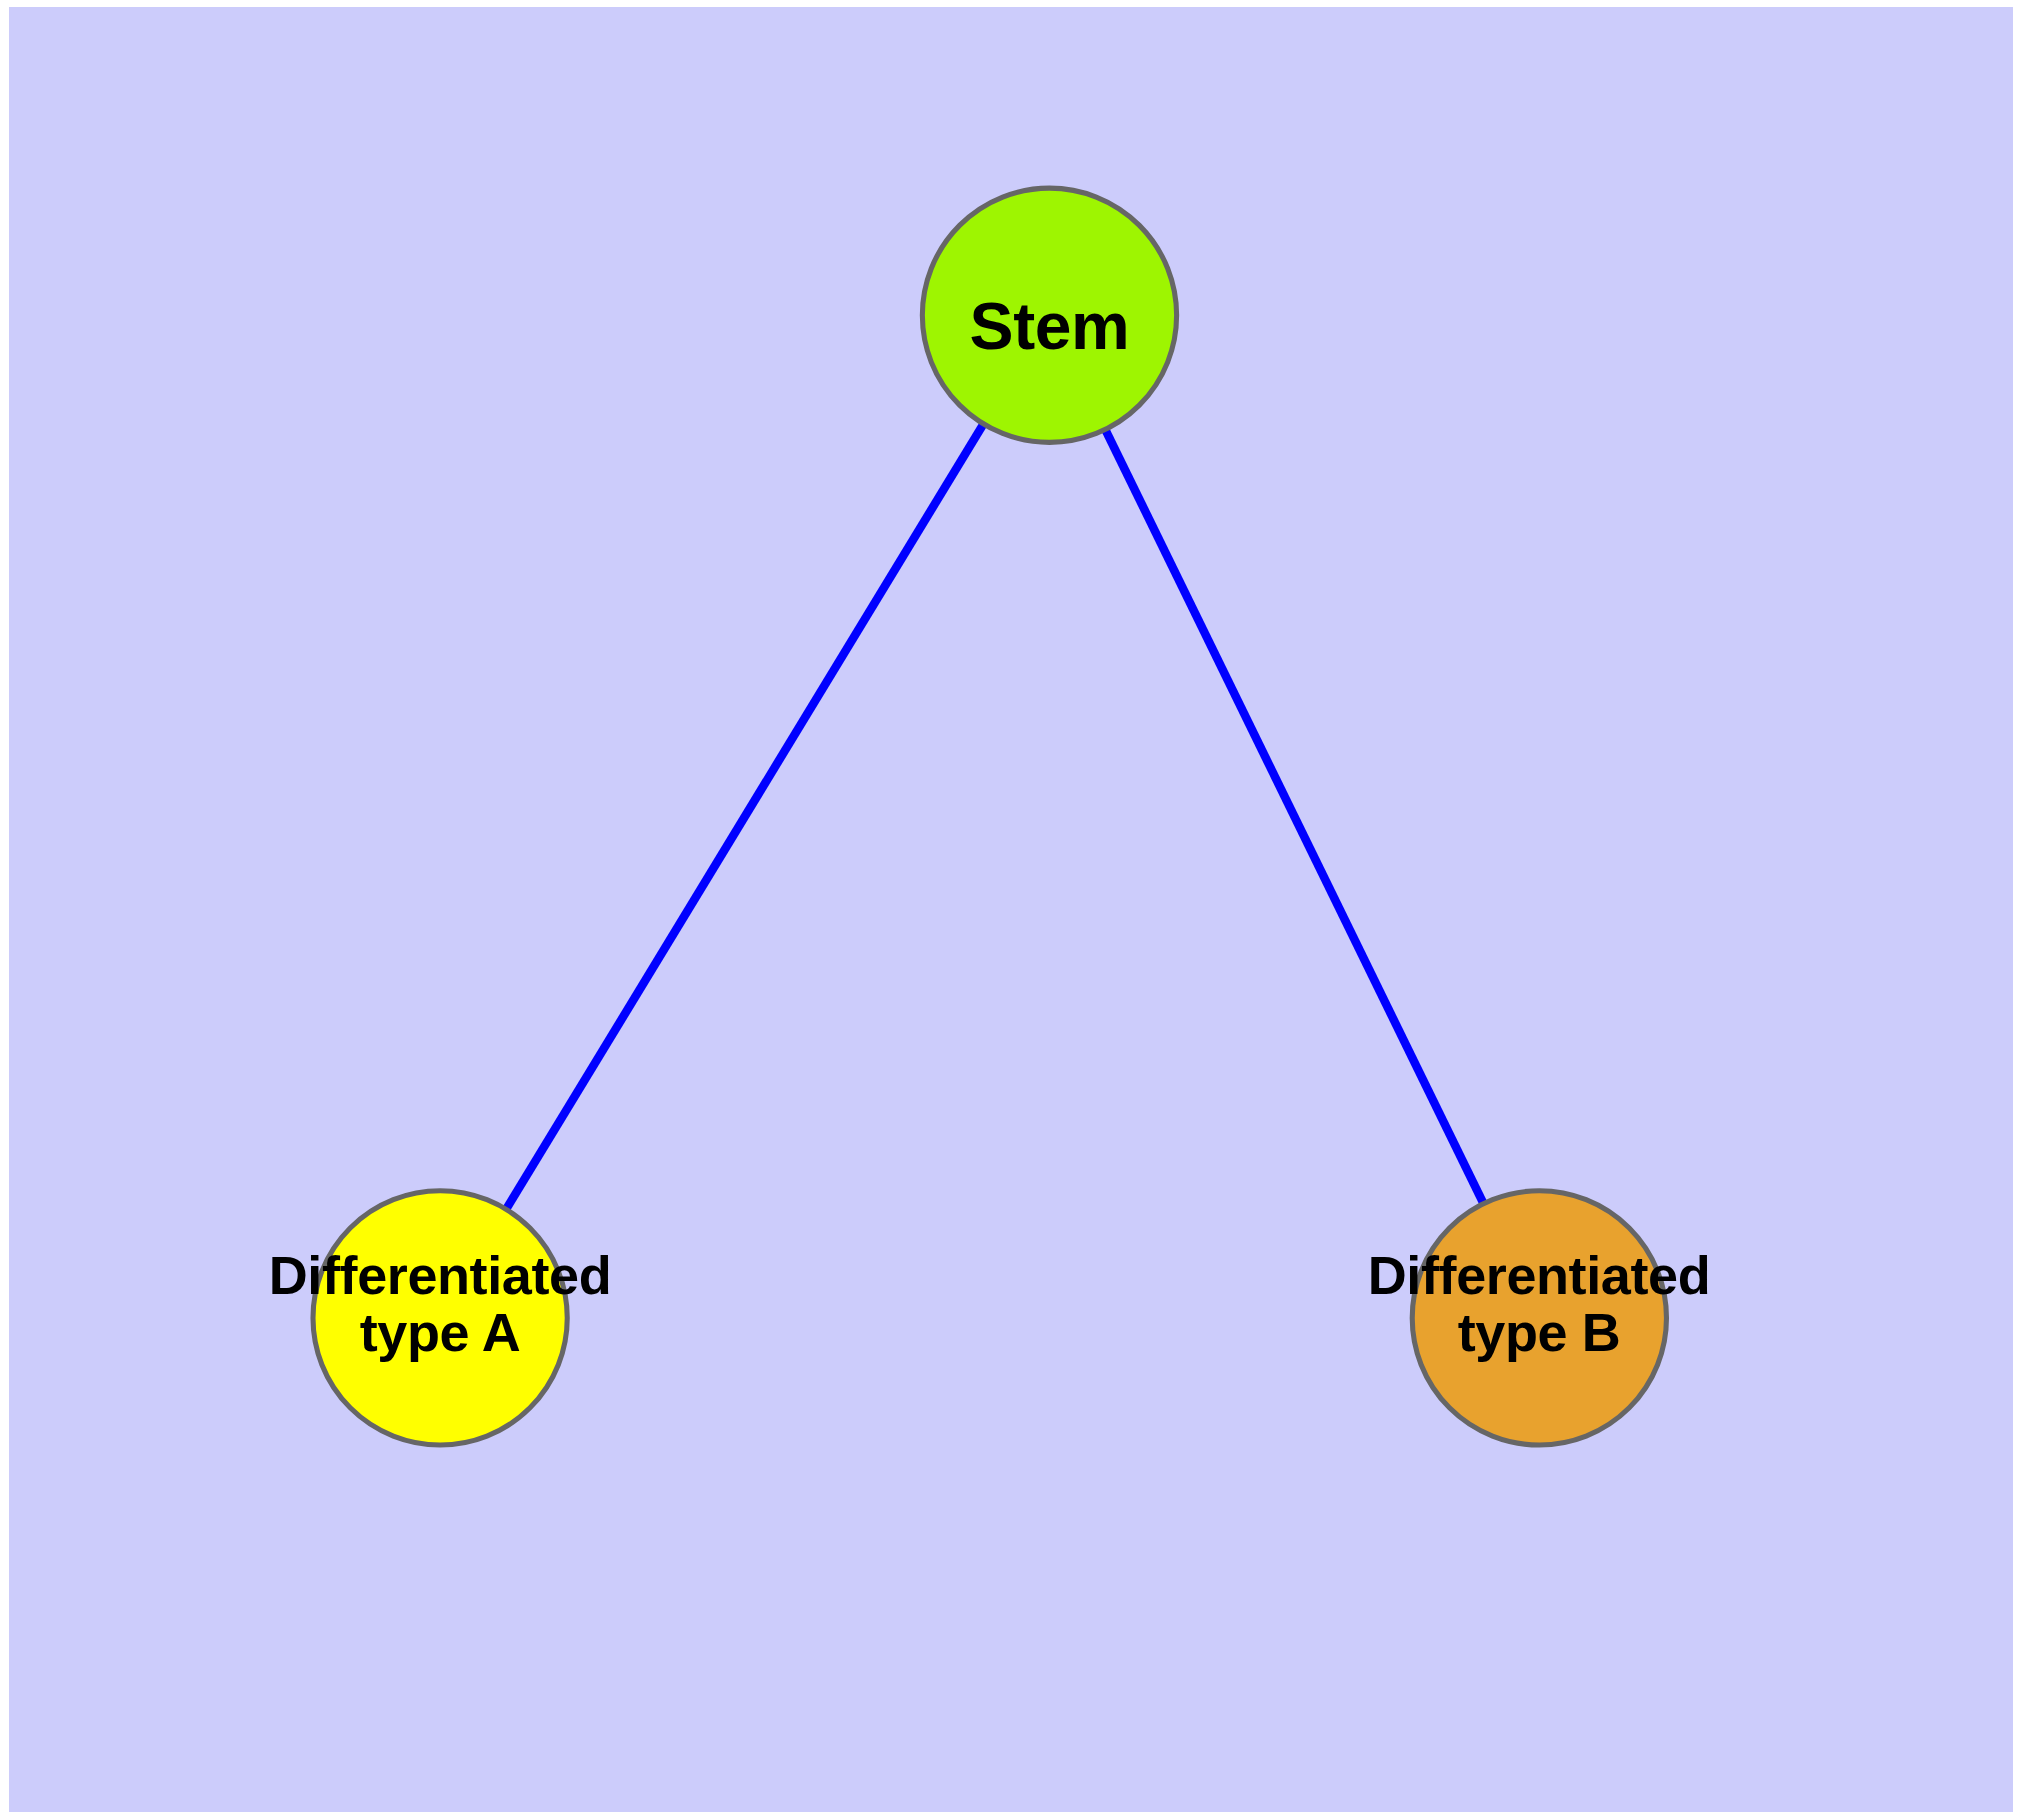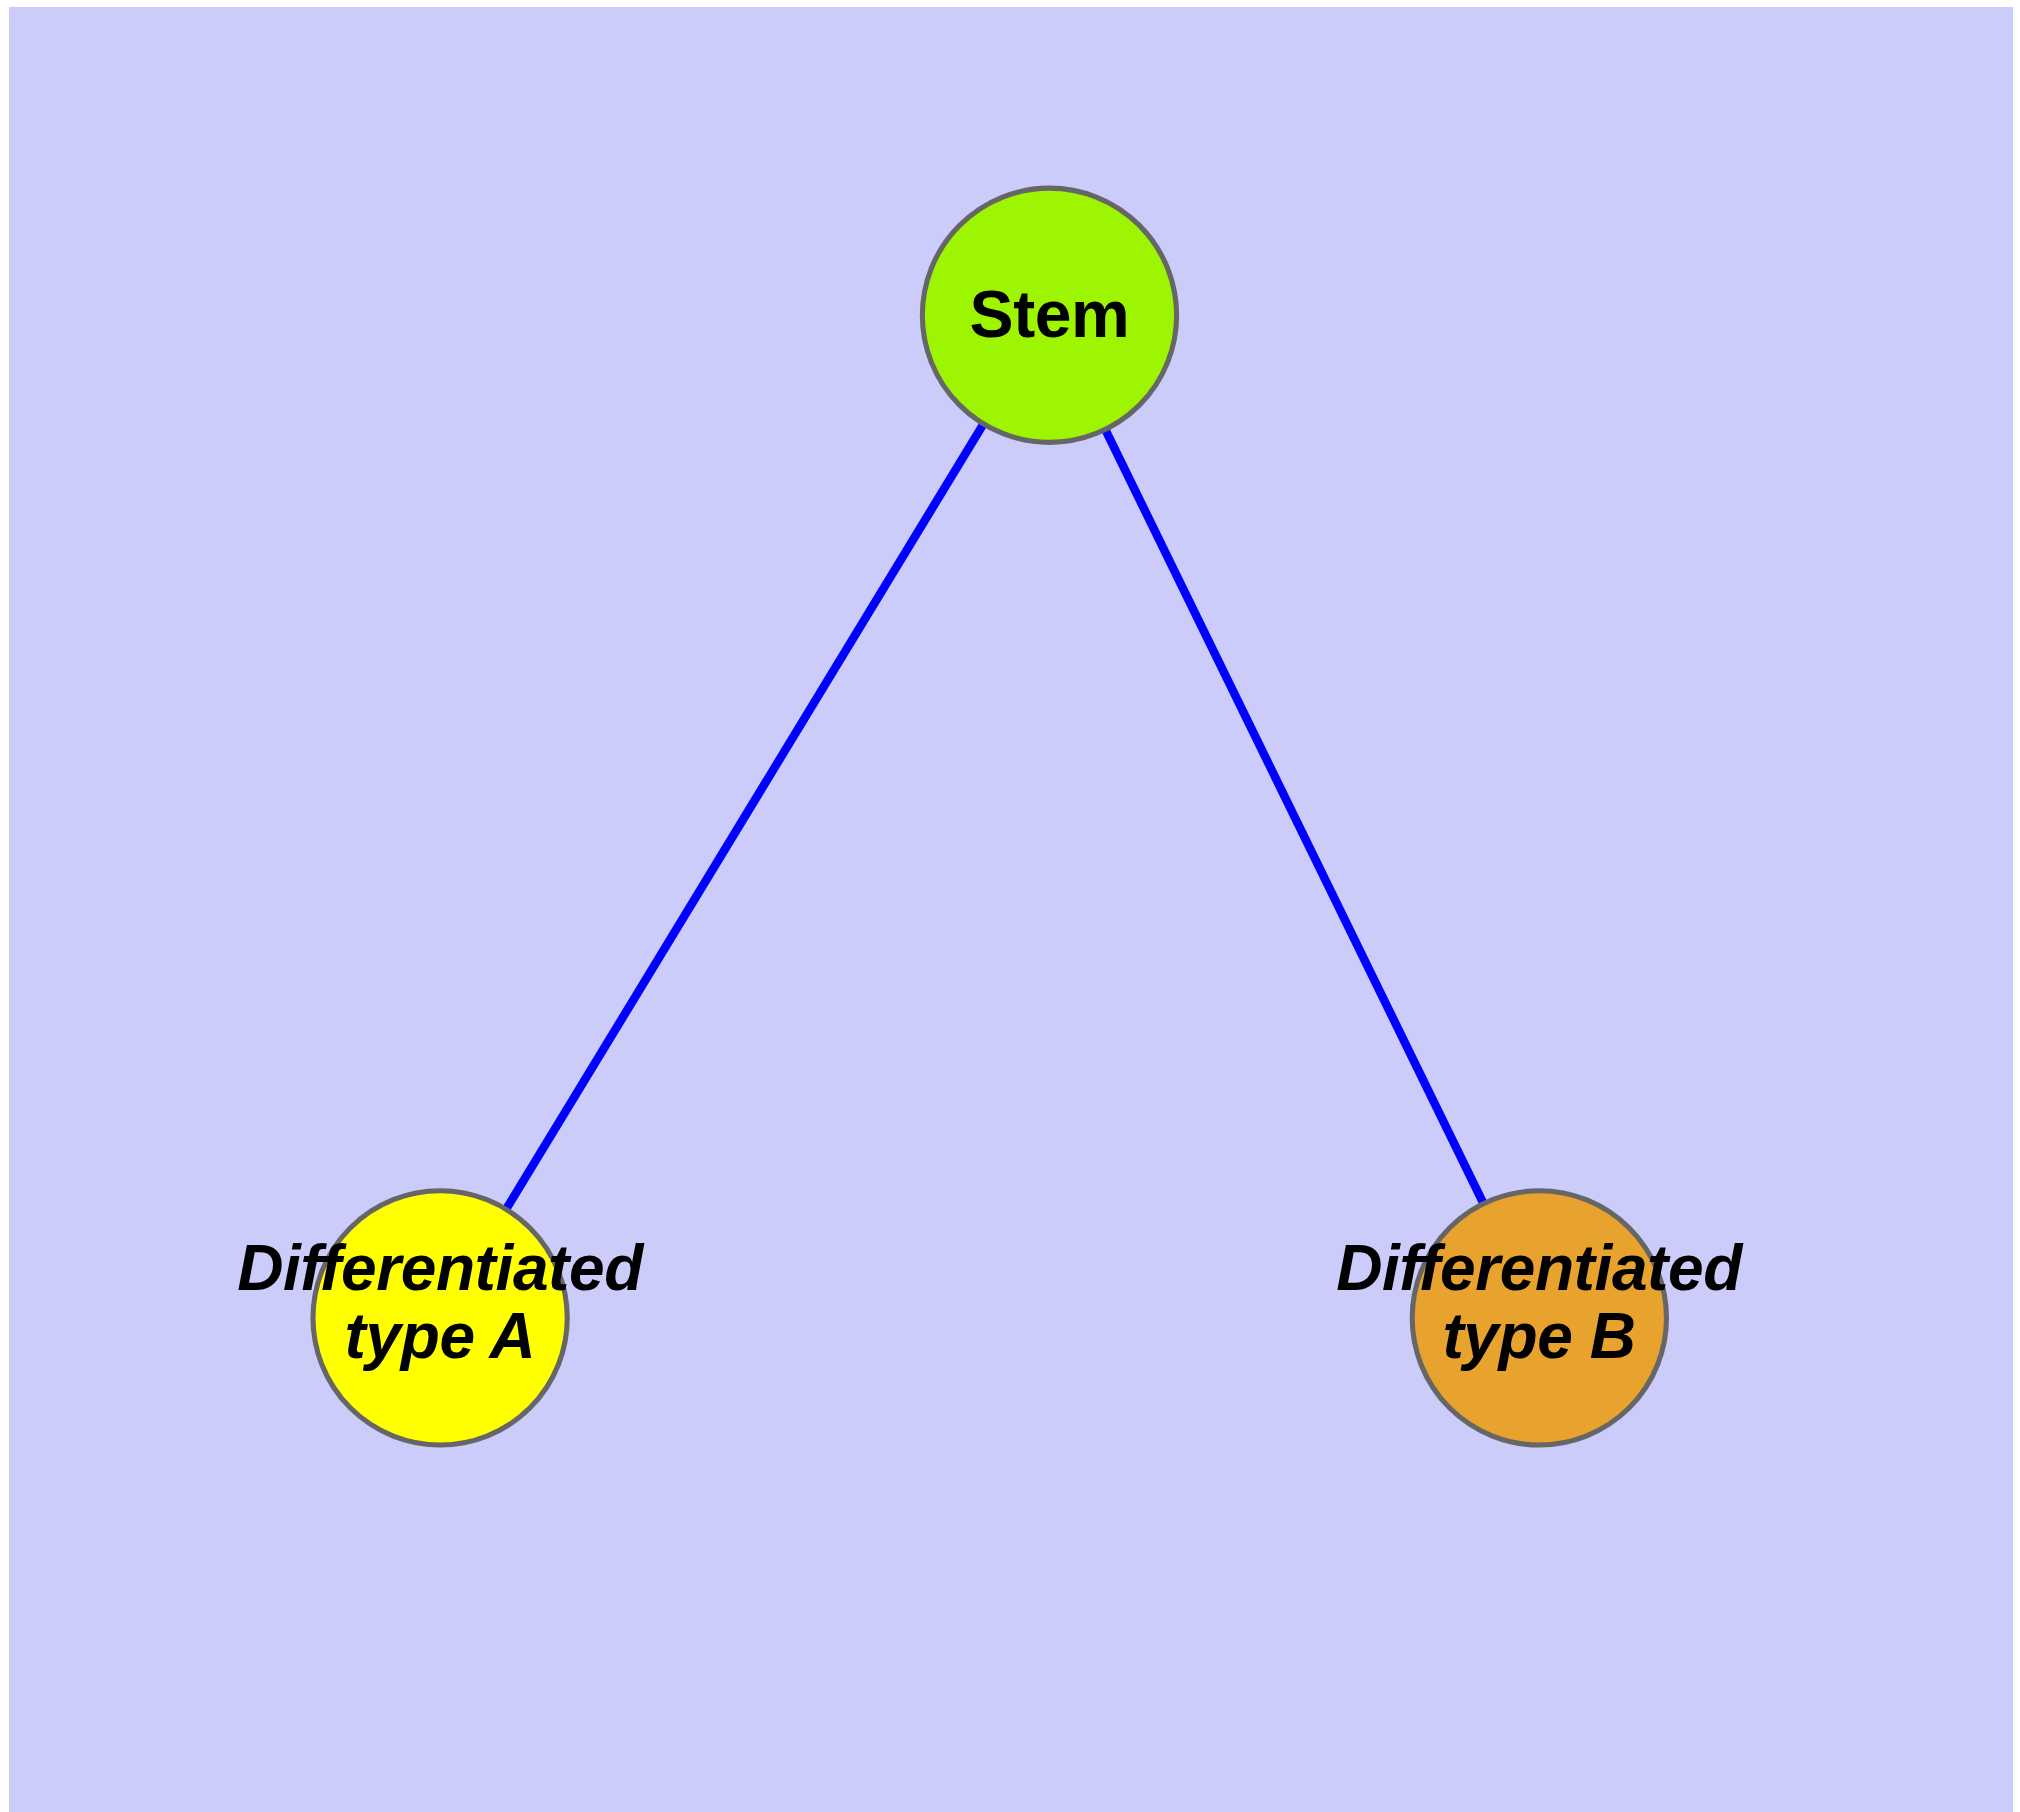--- a/index.html
+++ b/index.html
@@ -33,29 +33,29 @@
   }
   .node-label {
     position: absolute;
     text-align: center;
     font-weight: bold;
     color: #000000;
     white-space: pre;
     line-height: 1.06;
     letter-spacing: -0.4px;
     pointer-events: none;
+    margin-top: 12px;
   }
   .lbl-stem {
     font-size: 66px;
     width: 509px;
   }
   .lbl-big {
-    font-size: 64px;
+    font-size: 54px;
     width: 848px;
-    font-style: italic;
   }
 </style>
 </head>
 <body>
 
 <div id="canvas">
 
   <div id="plot-area" style="background: rgb(204, 204, 251);"></div>
 
   <svg id="graph-svg" viewBox="0 0 2384 2138">

